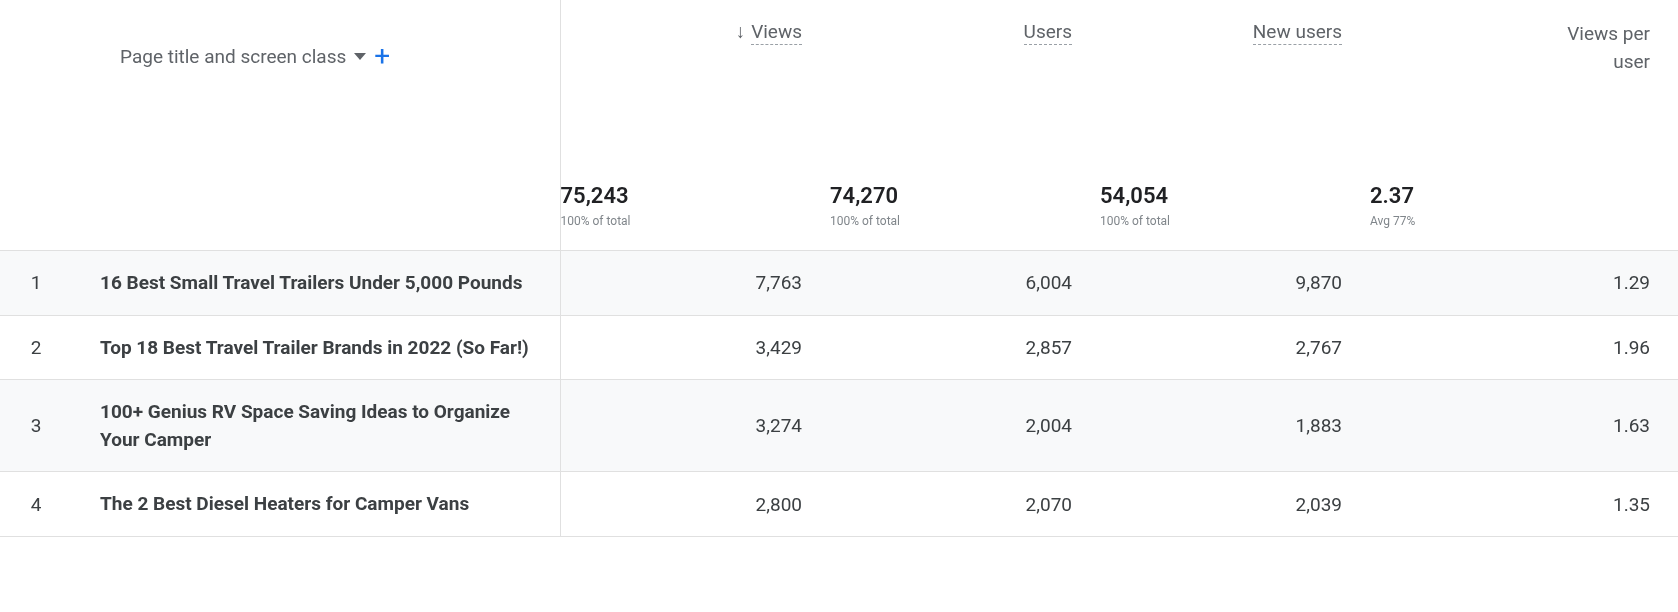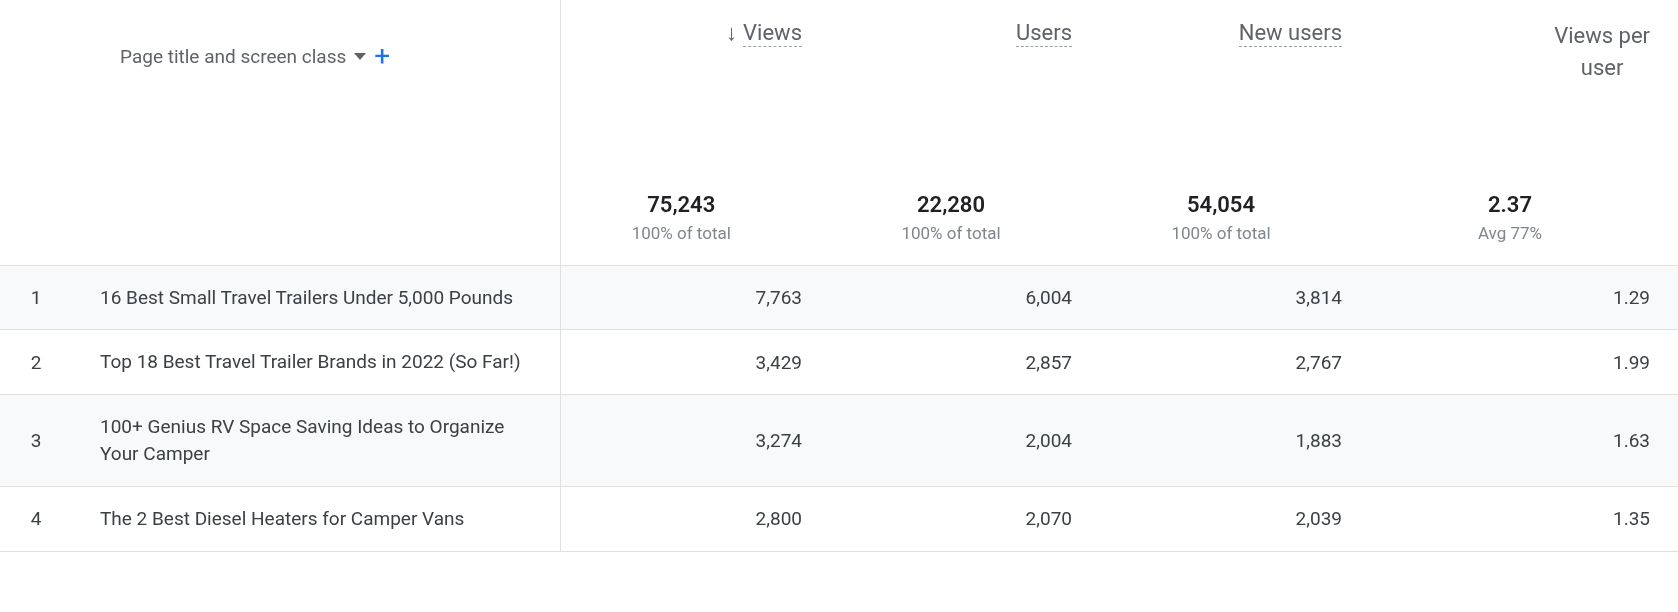--- a/index.html
+++ b/index.html
@@ -43,51 +43,51 @@
   }
   .plus-icon {
     color: #1a73e8;
     font-size: 28px;
     font-weight: 400;
     line-height: 1;
   }
   .metric-head {
     text-align: right;
     color: #5f6368;
-    font-size: 22px;
+    font-size: 19px;
   }
   .metric-name {
     border-bottom: 1px dashed #9aa0a6;
     padding-bottom: 1px;
   }
   .sort-arrow {
     display: inline-block;
     margin-right: 6px;
     color: #5f6368;
   }
   .metric-multiline {
     display: inline-block;
-    text-align: center;
+    text-align: right;
     line-height: 1.45;
   }
 
   .totals-row td {
     vertical-align: bottom;
     padding: 100px 28px 22px 0;
   }
   .total-val {
-    text-align: center;
+    text-align: left;
     font-weight: 600;
     font-size: 22px;
     color: #202124;
   }
   .total-sub {
     display: block;
     font-weight: 400;
-    font-size: 17px;
+    font-size: 12px;
     color: #80868b;
     margin-top: 6px;
   }
 
   .data-row td {
     border-top: 1px solid #e0e0e0;
     padding: 18px 28px 18px 0;
     vertical-align: middle;
     font-size: 19px;
     color: #3c4043;
@@ -95,21 +95,21 @@
   .data-row:nth-of-type(odd) td { background: #f8f9fa; }
   .data-row:last-child td { border-bottom: 1px solid #e0e0e0; }
 
   .row-index {
     text-align: center;
     color: #3c4043;
     font-size: 19px;
   }
   .row-title {
     color: #202124;
-    font-weight: 400;
+    font-weight: 700;
     font-size: 19px;
     line-height: 1.45;
     padding-right: 12px;
   }
   .row-metric {
     text-align: right;
     color: #3c4043;
   }
 
   
@@ -156,48 +156,48 @@
     </td>
   </tr>
 
   <tr class="totals-row">
     <td colspan="2" class="vborder"></td>
     <td class="total-val">
       <span>75,243</span>
       <span class="total-sub">100% of total</span>
     </td>
     <td class="total-val">
-      <span>22,280</span>
+      <span>74,270</span>
       <span class="total-sub">100% of total</span>
     </td>
     <td class="total-val">
       <span>54,054</span>
       <span class="total-sub">100% of total</span>
     </td>
     <td class="total-val">
       <span>2.37</span>
       <span class="total-sub">Avg 77%</span>
     </td>
   </tr>
 
   <tr class="data-row">
     <td class="row-index">1</td>
     <td class="row-title vborder">16 Best Small Travel Trailers Under 5,000 Pounds</td>
     <td class="row-metric">7,763</td>
     <td class="row-metric">6,004</td>
-    <td class="row-metric">3,814</td>
+    <td class="row-metric">9,870</td>
     <td class="row-metric">1.29</td>
   </tr>
   <tr class="data-row">
     <td class="row-index">2</td>
     <td class="row-title vborder">Top 18 Best Travel Trailer Brands in 2022 (So Far!)</td>
     <td class="row-metric">3,429</td>
     <td class="row-metric">2,857</td>
     <td class="row-metric">2,767</td>
-    <td class="row-metric">1.99</td>
+    <td class="row-metric">1.96</td>
   </tr>
   <tr class="data-row">
     <td class="row-index">3</td>
     <td class="row-title vborder">100+ Genius RV Space Saving Ideas to Organize Your Camper</td>
     <td class="row-metric">3,274</td>
     <td class="row-metric">2,004</td>
     <td class="row-metric">1,883</td>
     <td class="row-metric">1.63</td>
   </tr>
   <tr class="data-row">

